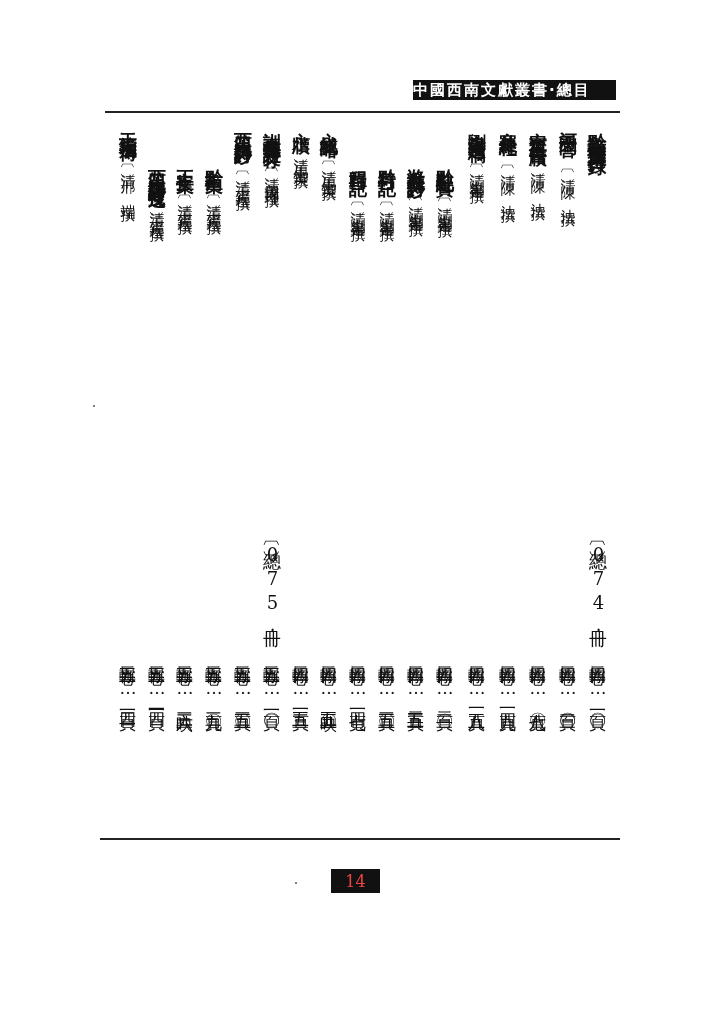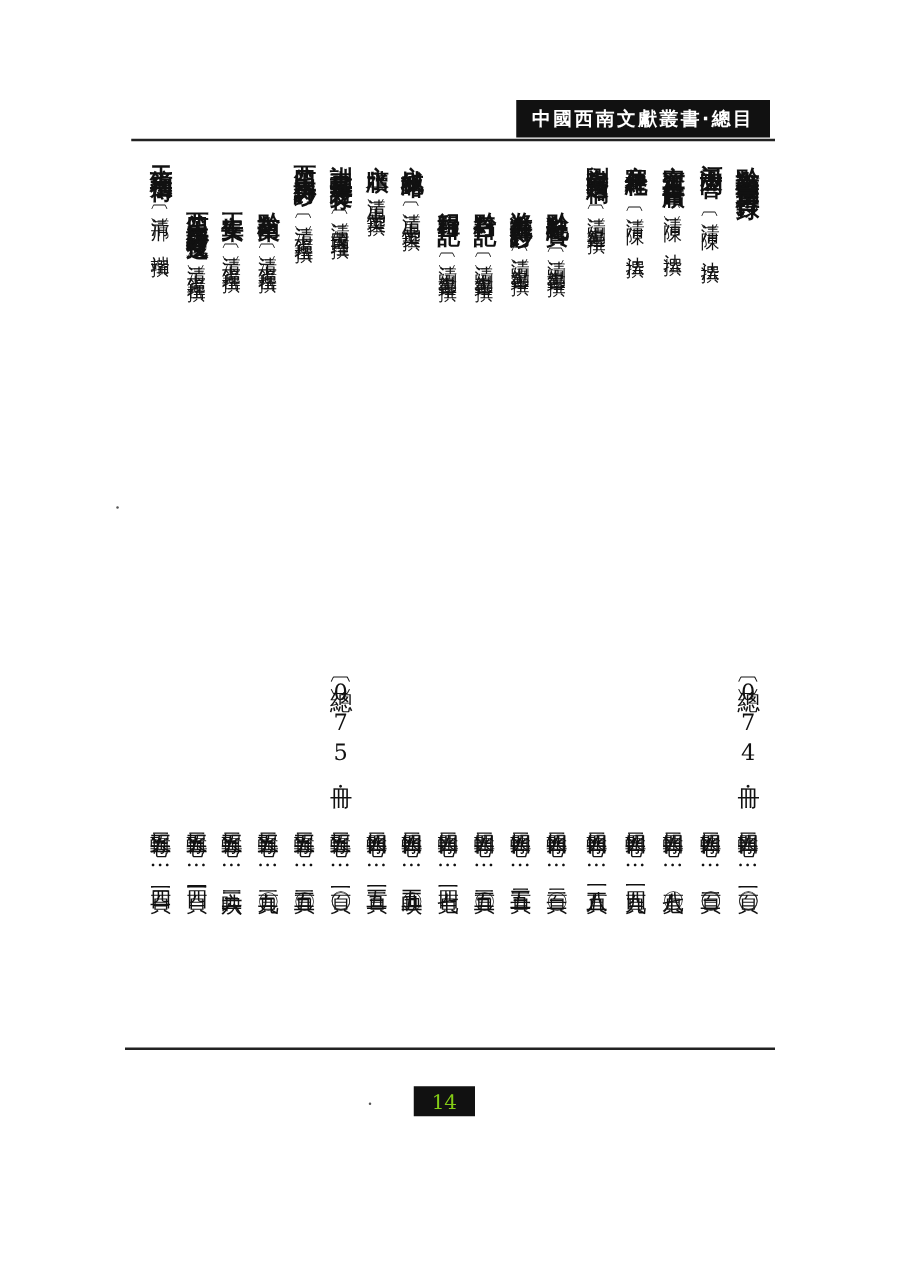--- a/index.html
+++ b/index.html
@@ -1,35 +1,35 @@
 <!DOCTYPE html>
 <html><head>
 <meta charset="utf-8">
 <style>
   html, body { margin:0; padding:0; background:#ffffff; }
   body { width:722px; height:1024px; position:relative; overflow:hidden;
          font-family:"DejaVu Serif","Liberation Serif",serif; color:#111; }
-  .header-box { position:absolute; left:413px; top:80px; width:203px; height:30px;
+  .header-box { position:absolute; left:413px; top:80px; width:203px; height:20px;
                 background:#111; color:#fff; font-size:15px; font-weight:bold;
-                display:flex; align-items:center; justify-content:center; letter-spacing:2px;
+                display:flex; align-items:center; letter-spacing:2px;
                 font-family:"DejaVu Sans","Liberation Sans",sans-serif; }
   .rule-top { position:absolute; left:105px; top:111px; width:515px; height:2px; background:#222; }
   .rule-bottom { position:absolute; left:100px; top:838px; width:520px; height:2px; background:#222; }
   .col { position:absolute; writing-mode:vertical-rl; text-orientation:upright;
          font-size:17px; line-height:22px; letter-spacing:3px; white-space:nowrap; }
   .col.title { font-size:19px; font-weight:bold; letter-spacing:3px;
                font-family:"DejaVu Sans","Liberation Sans",sans-serif; }
   .col .name { font-weight:bold; font-family:"DejaVu Sans","Liberation Sans",sans-serif; font-size:18px; }
   .col .author { font-size:15px; }
   .ref { position:absolute; writing-mode:vertical-rl; text-orientation:upright;
          font-size:17px; line-height:22px; letter-spacing:1px; white-space:nowrap; }
   .vol { position:absolute; writing-mode:vertical-rl; text-orientation:upright;
          font-size:18px; line-height:22px; letter-spacing:3px; white-space:nowrap; }
   .page-box { position:absolute; left:331px; top:869px; width:49px; height:24px; background:#111;
-              color:#84cc16; font-size:16px; display:flex; align-items:center; justify-content:center; }
+              color:#ef4444; font-size:16px; display:flex; align-items:center; justify-content:center; }
   .speck { position:absolute; width:2px; height:2px; background:#555; border-radius:1px; }
 </style>
 </head>
 <body>
 
 <div class="header-box">
   <span>中國西南文獻叢書·總目</span>
 </div>
 <div class="rule-top"></div>
 

